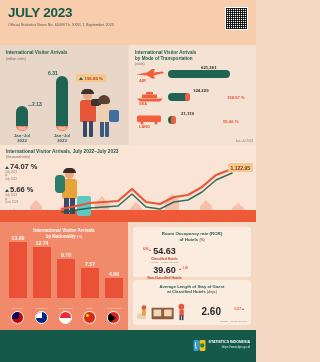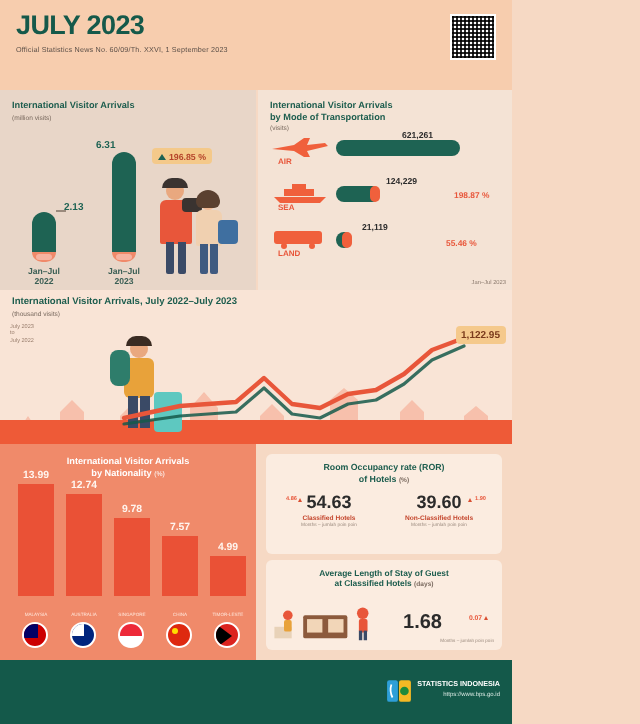--- a/index.html
+++ b/index.html
@@ -93,21 +93,21 @@
             text-align:center; width:24px; }
   .natlbl { position:absolute; bottom:21px; font-size:2.3px; color:#ffe6da;
             text-align:center; width:24px; }
   .flag { position:absolute; bottom:6px; width:13px; height:13px; border-radius:50%;
           overflow:hidden; border:0.5px solid #fff; }
 
   .ror-box { position:absolute; left:5px; top:5px; width:118px; height:50px;
              background:#fbece0; border-radius:3px; padding:4px; }
   .ror-title { font-size:4.4px; font-weight:bold; color:#1d5d4e; text-align:center; line-height:1.3; }
   .ror-unit { font-size:3.3px; color:#7a6a5f; }
-  .ror-cells { display:flex; margin-top:4px; }
+  .ror-cells { display:flex; margin-top:4px;flex-direction:column; }
   .ror-cell { width:50%; text-align:center; position:relative; }
   .ror-val { font-size:9px; font-weight:bold; color:#2b2b2b; }
   .ror-delta { position:absolute; font-size:2.8px; font-weight:bold; color:#e8563a; top:1px; }
   .ror-lbl { font-size:3.3px; font-weight:bold; color:#c4452c; margin-top:1px; }
   .ror-note { font-size:2.4px; color:#9a8a7d; margin-top:1px; line-height:1.2; }
 
   .los-box { position:absolute; left:5px; top:58px; width:118px; height:45px;
              background:#fbece0; border-radius:3px; padding:4px; overflow:hidden; }
   .los-title { font-size:4.2px; font-weight:bold; color:#1d5d4e; text-align:center; line-height:1.3; }
   .los-val { position:absolute; right:30px; bottom:8px; font-size:10px; font-weight:bold; color:#2b2b2b; }
@@ -230,24 +230,37 @@
       <div class="tr-note">Jan–Jul 2023</div>
     </div>
   </div>
 
   <div class="mid">
     <div class="mid-title">International  Visitor Arrivals, July 2022–July 2023</div>
     <div class="mid-unit">(thousand visits)</div>
 
     <div class="mid-left">
       <div class="kpi">
+        <div class="kpi-val">
+          <span class="tri tri-grn"></span><span>74.07 %</span>
+        </div>
         <div class="kpi-sub">
           <span>July 2023</span><br>
           <span>to</span><br>
           <span>July 2022</span>
+        </div>
+      </div>
+      <div class="kpi">
+        <div class="kpi-val">
+          <span class="tri tri-grn"></span><span>5.66 %</span>
+        </div>
+        <div class="kpi-sub">
+          <span>July 2023</span><br>
+          <span>to</span><br>
+          <span>June 2023</span>
         </div>
       </div>
     </div>
 
     <svg class="skyline" viewBox="0 0 256 34" preserveAspectRatio="none">
       <path d="M0 34 L0 26 L10 26 L14 20 L18 26 L30 26 L30 18 L36 12 L42 18 L42 26 L60 26 L60 20
                L66 14 L72 20 L72 26 L95 26 L95 16 L102 8 L109 16 L109 26 L130 26 L130 20 L136 14
                L142 20 L142 26 L165 26 L165 12 L172 6 L179 12 L179 26 L200 26 L200 18 L206 12
                L212 18 L212 26 L232 26 L232 20 L238 15 L244 20 L244 26 L256 26 L256 34 Z" fill="#f0603c" opacity="0.5"></path>
     </svg>
@@ -363,21 +376,21 @@
           <rect x="88" y="34" width="3.5" height="10" fill="#3a4a66"></rect>
           <rect x="93" y="34" width="3.5" height="10" fill="#3a4a66"></rect>
           <circle cx="14" cy="18" r="5" fill="#e8563a"></circle>
           <rect x="10" y="23" width="8" height="12" rx="2" fill="#e8a23a"></rect>
         </svg>
 
         <div class="los-delta">
           <span>0.07</span>
           <span class="tri tri-red" style="border-bottom-width:2.5px;border-left-width:1.5px;border-right-width:1.5px;"></span>
         </div>
-        <div class="los-val">1.68</div>
+        <div class="los-val">2.60</div>
         <div class="los-note">Months – jumlah poin poin</div>
       </div>
     </div>
   </div>
 
   <div class="footer">
     <svg class="foot-logo" viewBox="0 0 24 24">
       <rect x="1" y="2" width="10" height="20" rx="2" fill="#2e9fd8"></rect>
       <rect x="12" y="2" width="11" height="20" rx="2" fill="#f5b924"></rect>
       <path d="M5 6 Q3 12 6 18" stroke="#fff" stroke-width="1.6" fill="none"></path>

